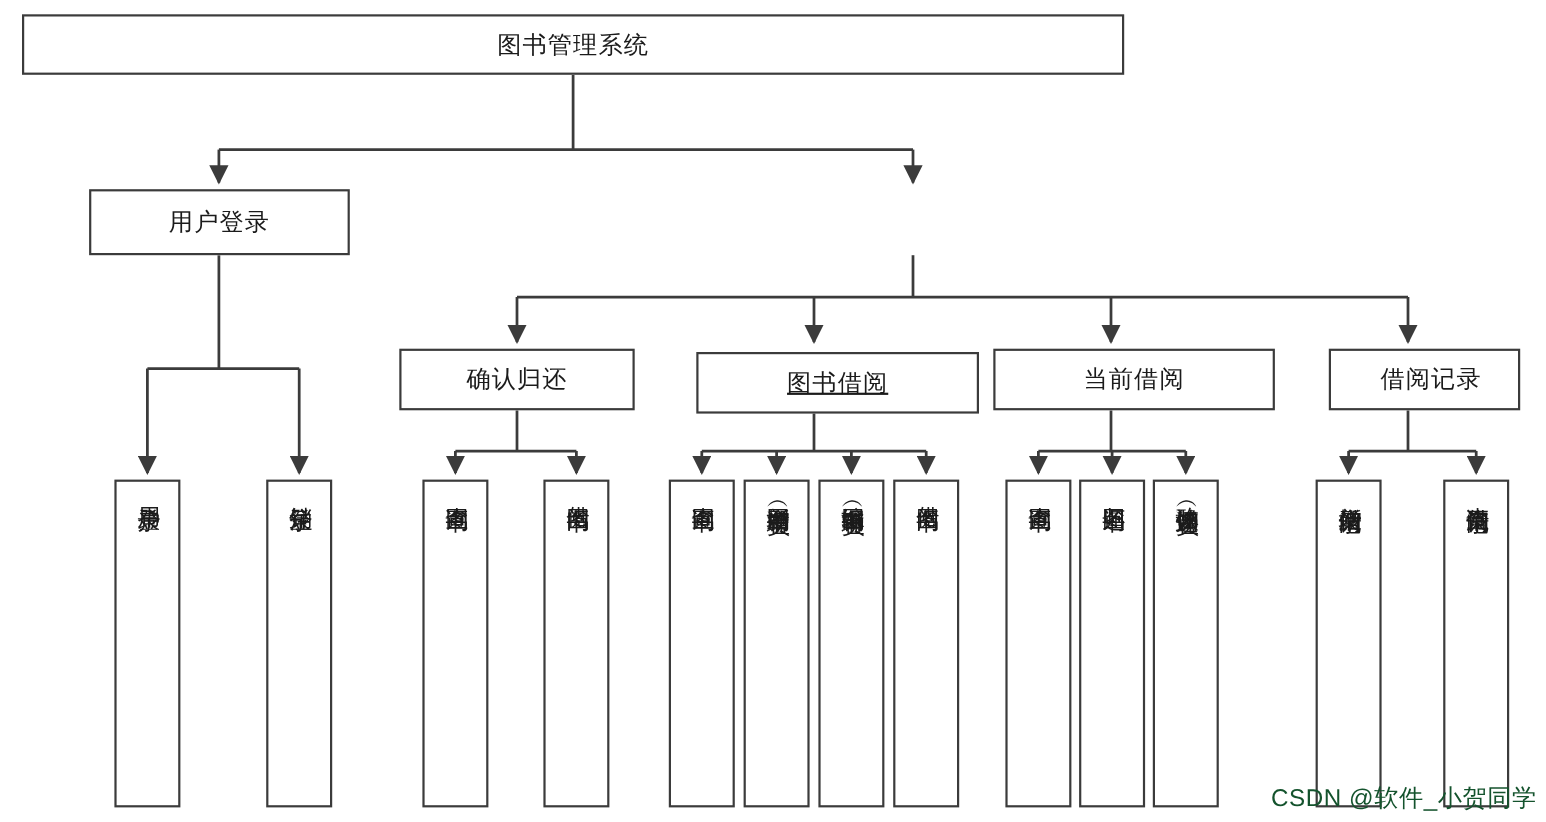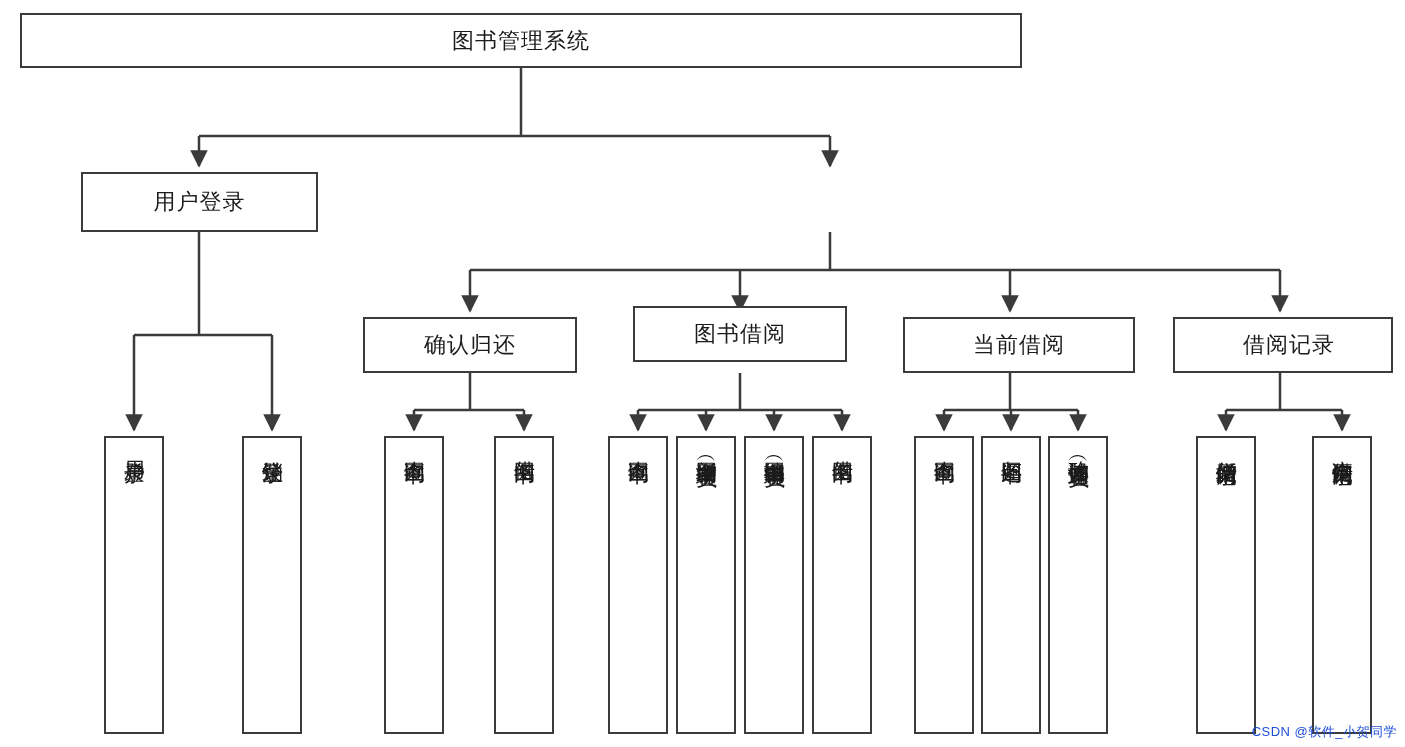--- a/index.html
+++ b/index.html
@@ -52,22 +52,22 @@
     letter-spacing: 1px;
     white-space: nowrap;
   }
   .title-node {
     font-size: 23px;
   }
   #watermark {
     position: absolute;
     right: 8px;
     bottom: 6px;
-    font-size: 13px;
-    color: #1d4ed8;
+    font-size: 22px;
+    color: #14532d;
     letter-spacing: 0.5px;
     white-space: nowrap;
   }
 </style>
 </head>
 <body>
 
 <div id="canvas">
 
   <svg id="edges" viewBox="0 0 1405 747" xmlns="http://www.w3.org/2000/svg">
@@ -124,27 +124,27 @@
     <span>图书管理系统</span>
   </div>
 
   <div class="node h" style="left:81px; top:172px; width:237px; height:60px;">
     <span>用户登录</span>
   </div>
 
   <div class="node h" style="left:363px; top:317px; width:214px; height:56px;">
     <span>确认归还</span>
   </div>
-  <div class="node h" style="left:633px; top:306px; width:214px; height:56px;">
+  <div class="node h" style="left:633px; top:320px; width:257px; height:56px;text-decoration:underline;">
     <span>图书借阅</span>
   </div>
-  <div class="node h" style="left:903px; top:317px; width:232px; height:56px;">
+  <div class="node h" style="left:903px; top:317px; width:256px; height:56px;">
     <span>当前借阅</span>
   </div>
-  <div class="node h" style="left:1173px; top:317px; width:220px; height:56px;padding-left:12px;">
+  <div class="node h" style="left:1208px; top:317px; width:174px; height:56px;padding-left:12px;">
     <span>借阅记录</span>
   </div>
 
   <div class="node v" style="left:104px; top:436px; width:60px; height:298px;">
     <span class="vtext">用户登录</span>
   </div>
   <div class="node v" style="left:242px; top:436px; width:60px; height:298px;">
     <span class="vtext">注销登录</span>
   </div>
 

